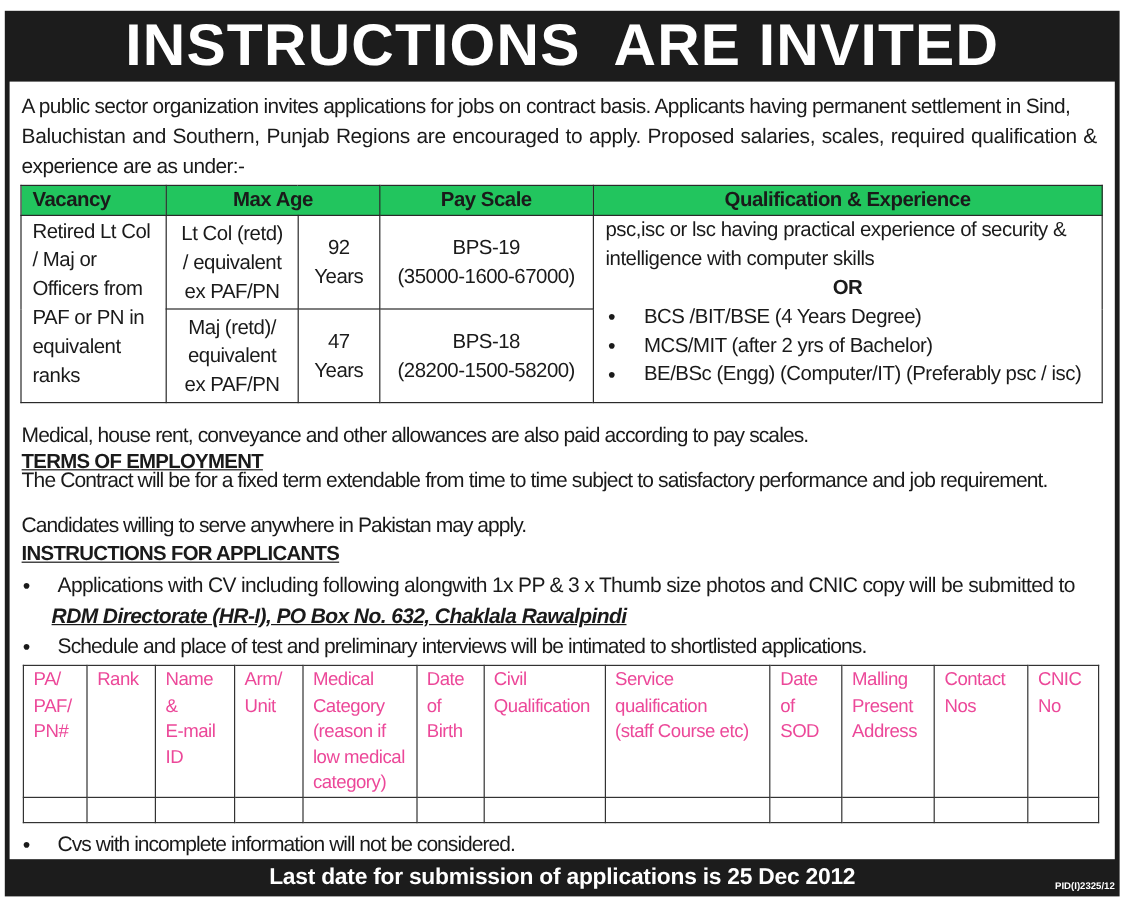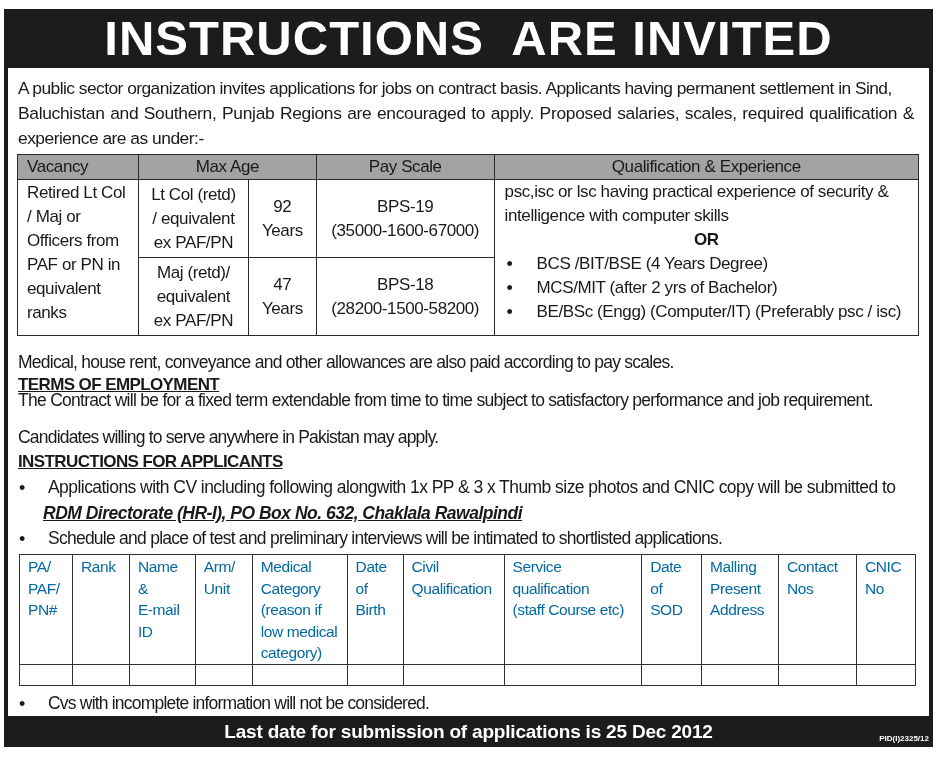--- a/index.html
+++ b/index.html
@@ -11,30 +11,30 @@
   .title { position: absolute; left: 4px; top: 9px; width: 929px; height: 59px;
            text-align: center; color: #ffffff; font-weight: bold; font-size: 49px;
            line-height: 59px; letter-spacing: 1px; font-family: "Liberation Sans", "DejaVu Sans", sans-serif;
            transform: scaleX(1.0); }
   .txt { position: absolute; font-size: 17.5px; line-height: 24px; white-space: nowrap;
          font-family: "Liberation Sans", "DejaVu Sans", sans-serif; letter-spacing: -0.5px; }
   .heading { font-weight: bold; text-decoration: underline; font-size: 17px; letter-spacing: -0.6px; }
   table { border-collapse: collapse; position: absolute; font-family: "Liberation Sans", "DejaVu Sans", sans-serif; }
   .t1 { left: 17px; top: 154px; width: 902px; font-size: 17px; letter-spacing: -0.4px; }
   .t1 td, .t1 th { border: 1.5px solid #2a2a2a; padding: 0 4px; vertical-align: middle; line-height: 24px; }
-  .t1 th { background: #a3a3a3; font-weight: normal; height: 24px; font-size: 17px; }
+  .t1 th { background: #22c55e; font-weight: bold; height: 24px; font-size: 17px; }
   .t1 td.left { text-align: left; vertical-align: top; }
   .t1 td.center { text-align: center; }
   .qual { vertical-align: top !important; text-align: left; padding: 0 10px !important; }
   .qual .or { text-align: center; font-weight: bold; }
   .qual ul { margin: 0; padding: 0; list-style: none; }
   .qual li { position: relative; padding-left: 32px; }
   .qual li::before { content: "\2022"; position: absolute; left: 2px; top: 0; font-size: 18px; }
   .t2 { left: 19px; top: 554px; width: 897px; font-size: 15.5px; letter-spacing: -0.4px; }
-  .t2 td { border: 1.5px solid #333; vertical-align: top; padding: 1px 8px 0 8px; line-height: 21.5px; color: #0369a1; }
+  .t2 td { border: 1.5px solid #333; vertical-align: top; padding: 1px 8px 0 8px; line-height: 21.5px; color: #ec4899; }
   .t2 tr.hdr td { height: 88px; }
   .t2 tr.body td { height: 19px; }
   .bullet { position: absolute; font-size: 18px; line-height: 24px; }
   .footer { position: absolute; left: 4px; top: 716px; width: 929px; height: 23px; color: #ffffff;
             text-align: center; font-weight: bold; font-size: 19px; line-height: 31px; letter-spacing: -0.2px; }
   .pid { position: absolute; right: 12px; top: 734px; color: #ffffff; font-size: 8px; font-weight: bold; }
   .addr { font-weight: bold; font-style: italic; text-decoration: underline; letter-spacing: -0.5px; }
 </style>
 </head>
 <body>

